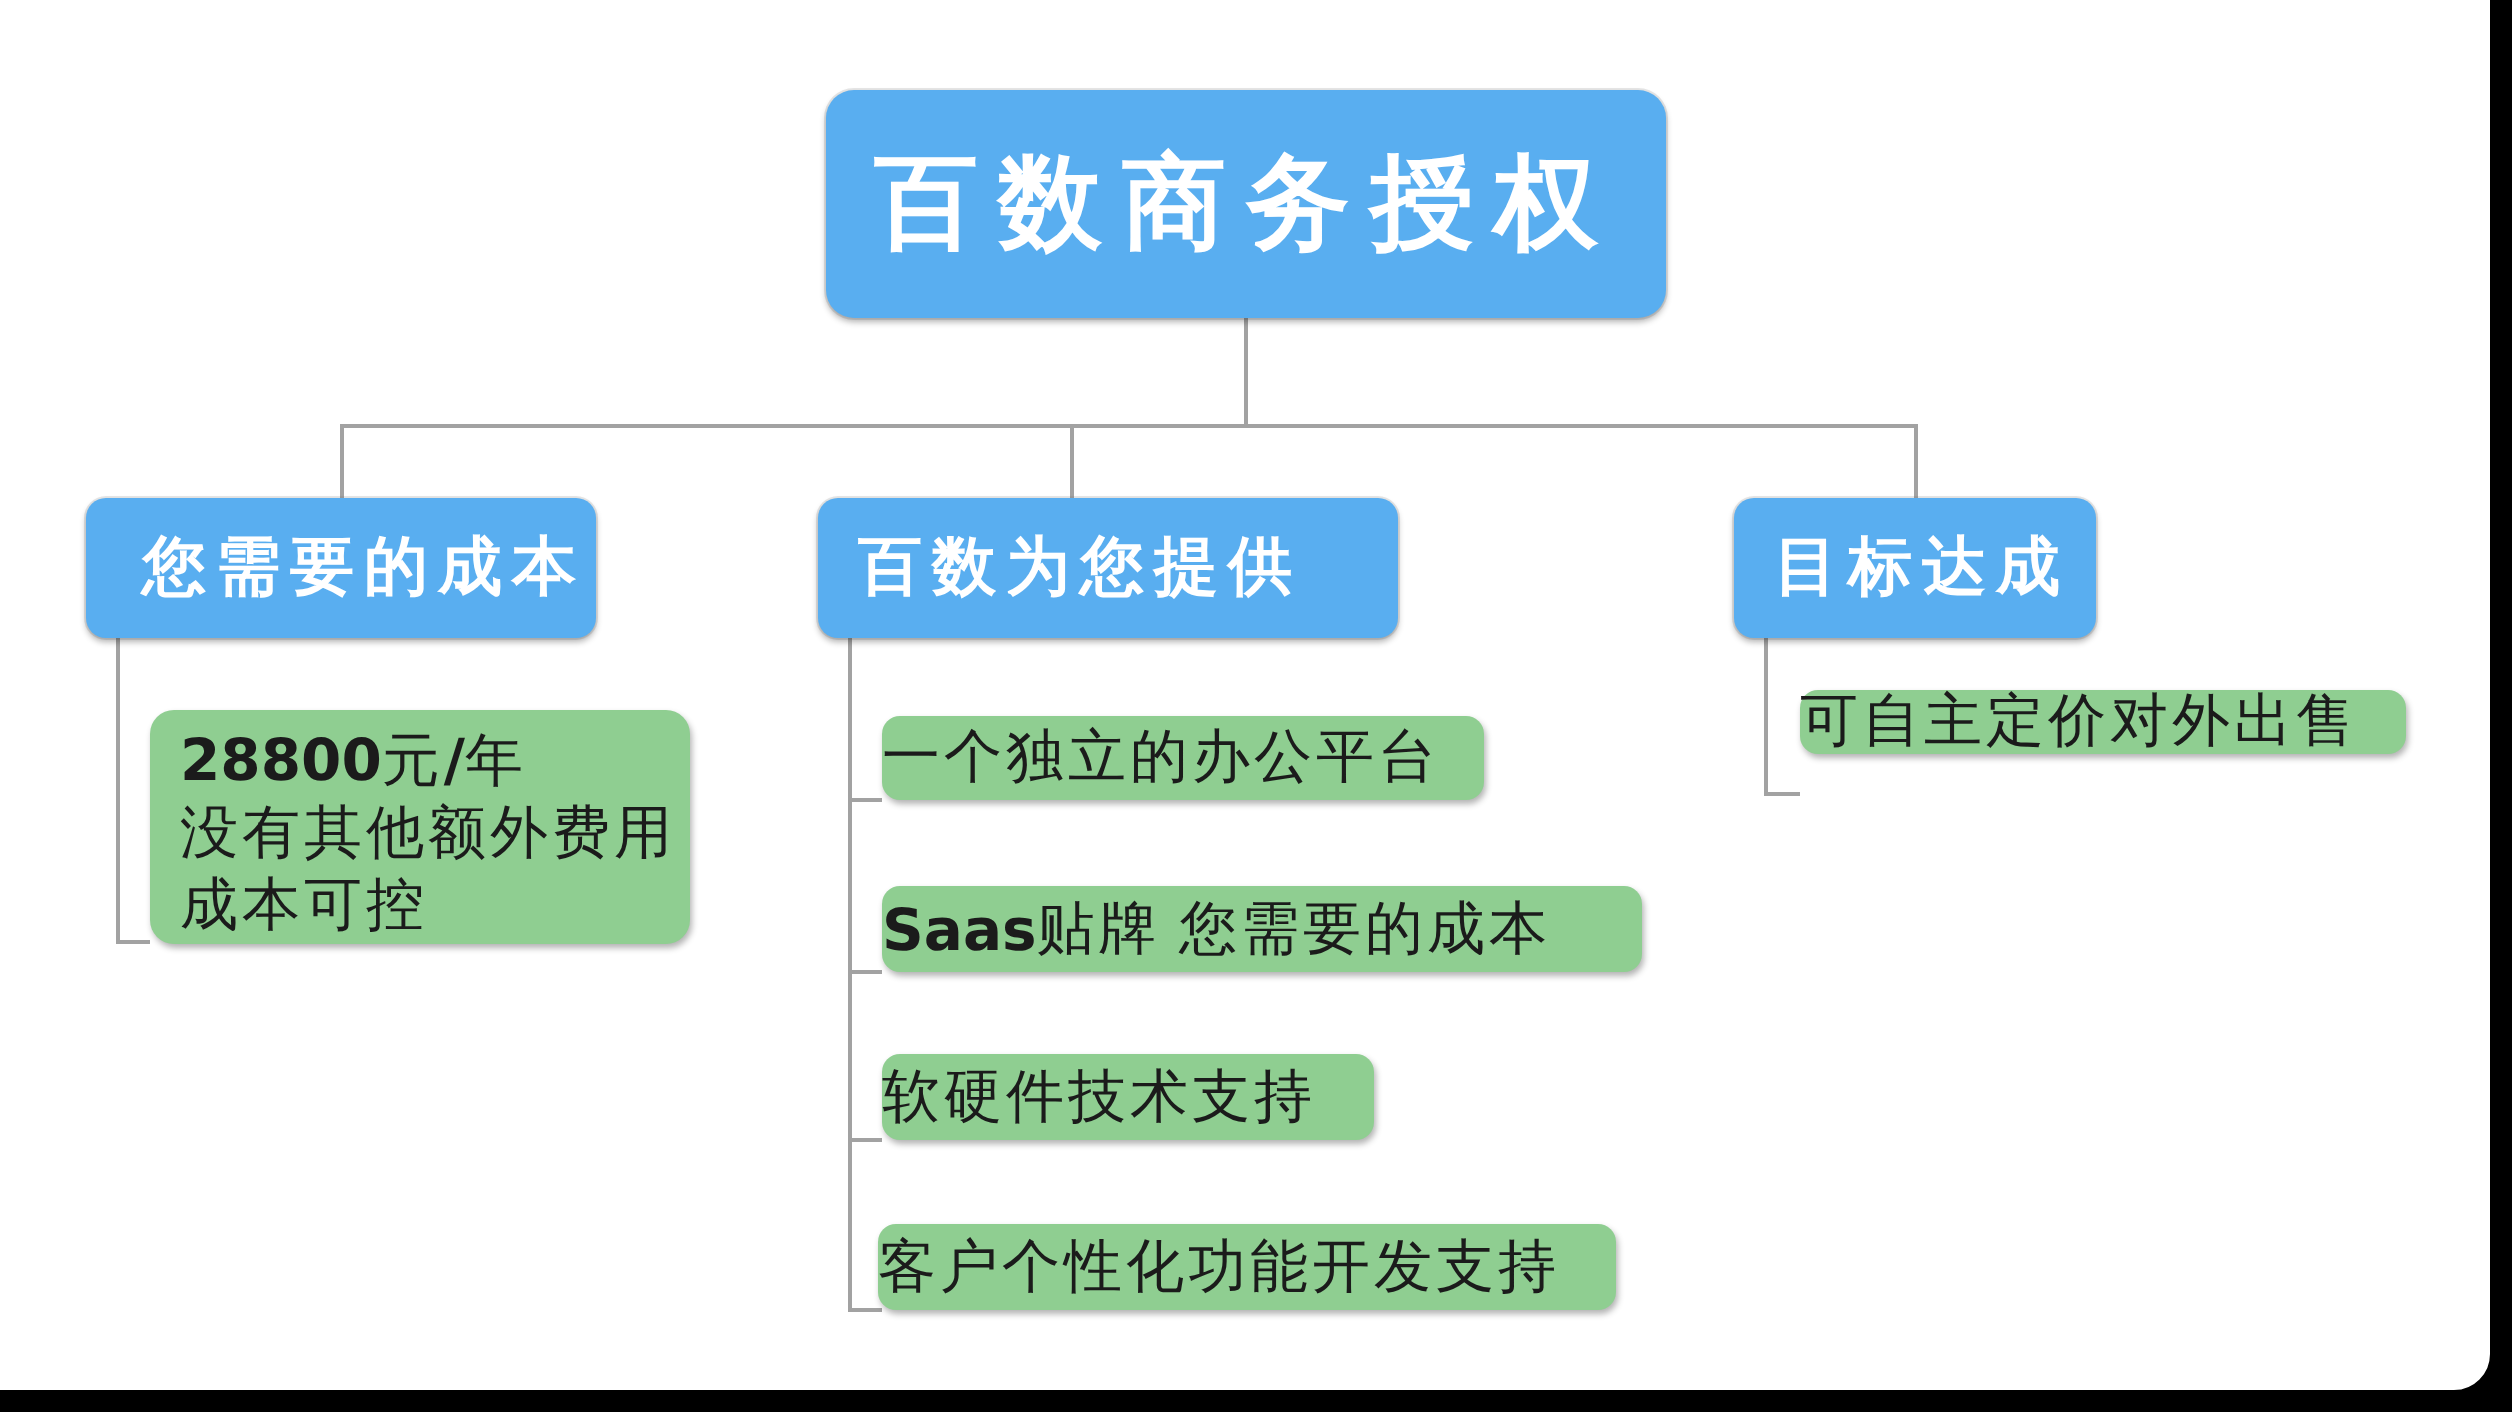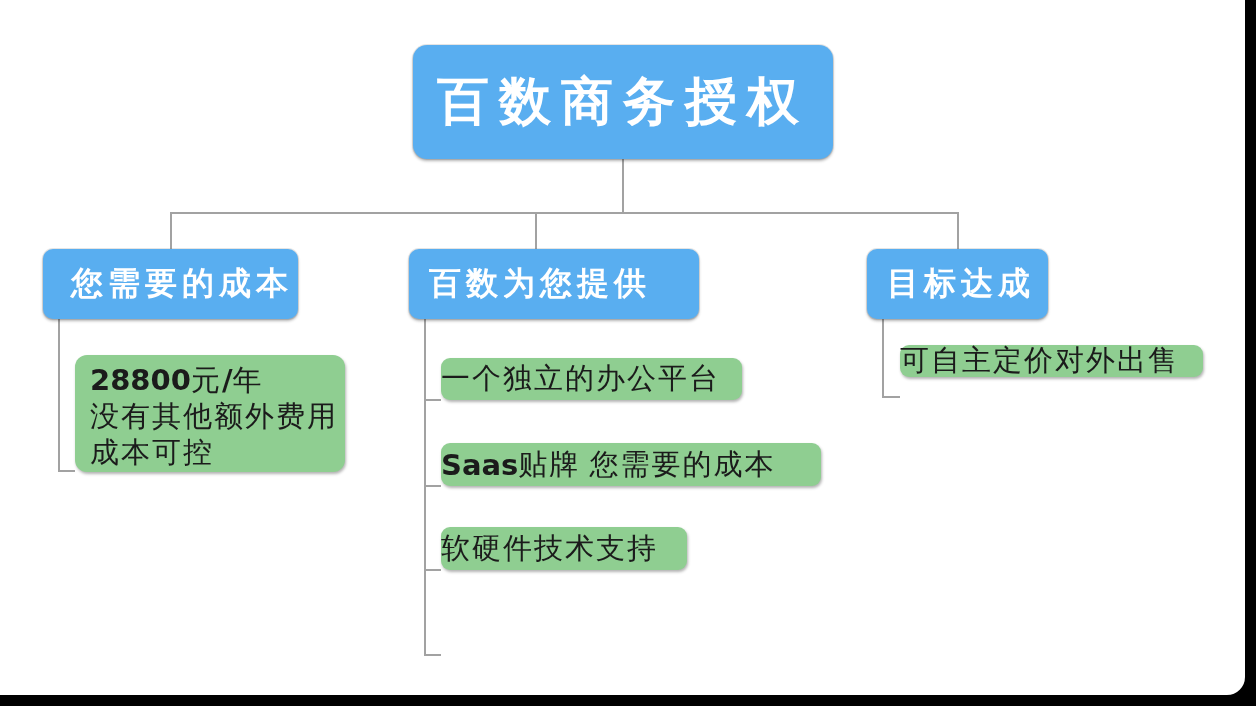--- a/index.html
+++ b/index.html
@@ -122,20 +122,23 @@
 
   <div class="node green" style="left:441px; top:443px; width:380px; height:43px;">
     <span class="latin">Saas</span>
       <span>贴牌 您需要的成本</span>
   </div>
 
   <div class="node green" style="left:441px; top:527px; width:246px; height:43px;">
     <span>软硬件技术支持</span>
   </div>
 
+  <div class="node green" style="left:439px; top:612px; width:369px; height:43px;">
+    <span>客户个性化功能开发支持</span>
+  </div>
 
   <div class="node green" style="left:900px; top:345px; width:303px; height:32px;">
     <span>可自主定价对外出售</span>
   </div>
 
   <div class="frame"></div>
 
 </div>
 
 </body></html>

